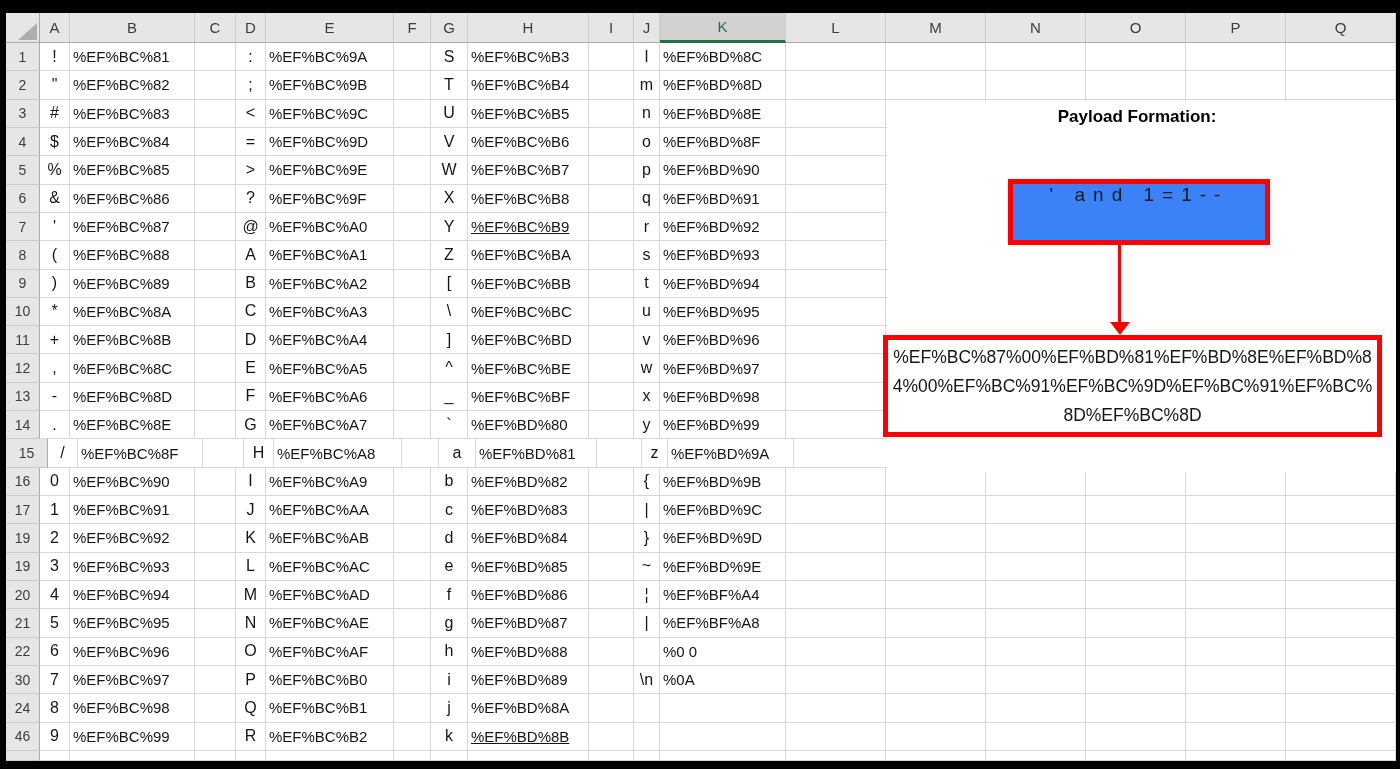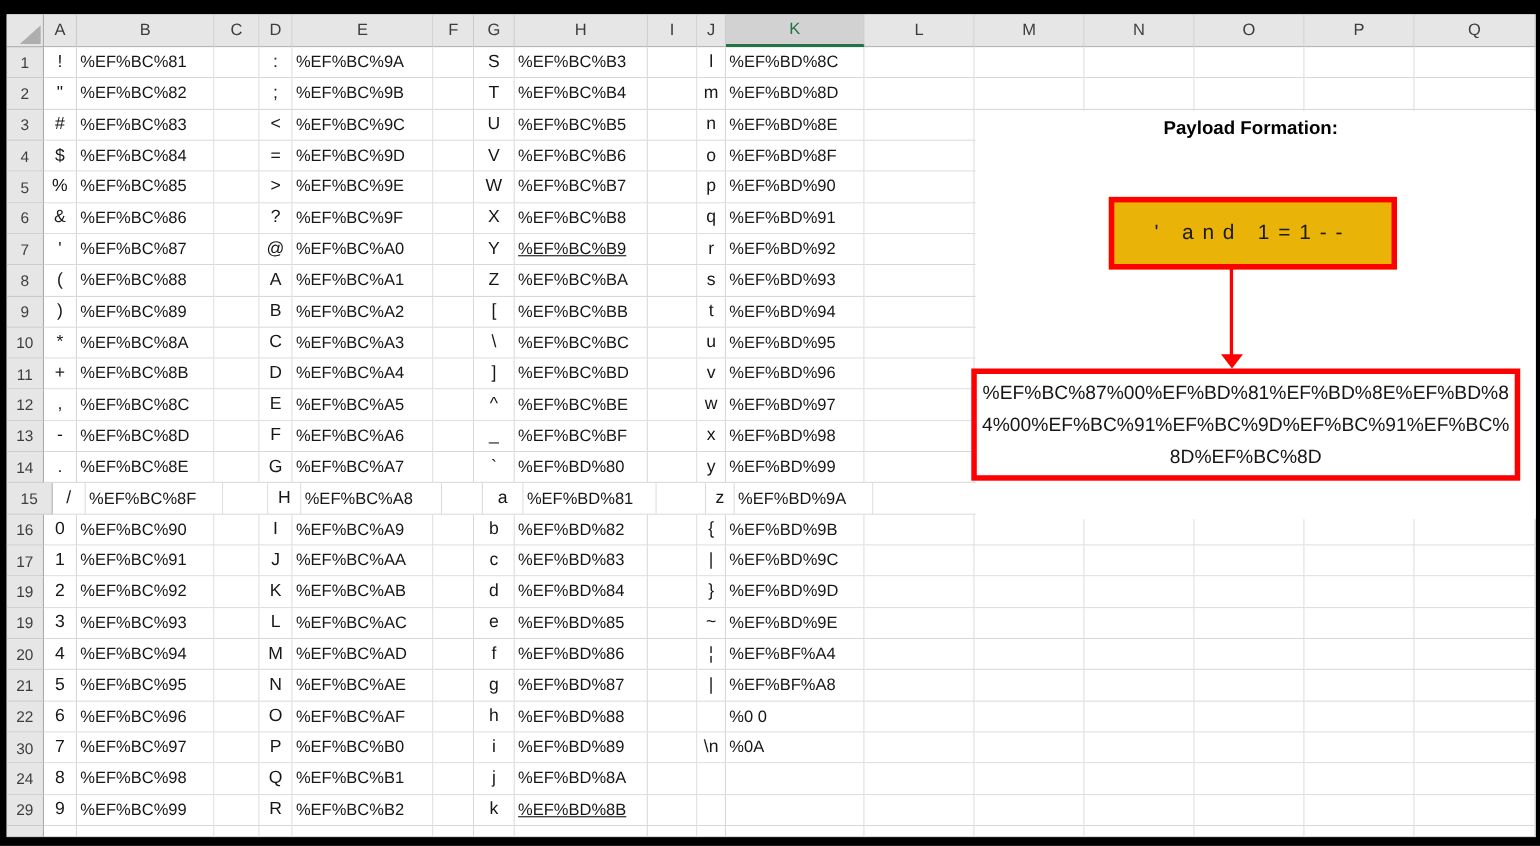--- a/index.html
+++ b/index.html
@@ -48,22 +48,22 @@
     position:absolute;left:887px;top:101px;width:509px;height:371px;
     background:#fff;
   }
   #payload-title{
     position:absolute;left:887px;top:105px;width:500px;height:24px;
     text-align:center;font-weight:bold;font-size:17px;color:#000;
     line-height:24px;
   }
   #payload-box-plain{
     position:absolute;left:1008px;top:179px;width:262px;height:66px;
-    box-sizing:border-box;border:5px solid #FF0000;background:#eab308;
-    display:flex;align-items:center;justify-content:center;
+    box-sizing:border-box;border:5px solid #FF0000;background:#3b82f6;
+    display:flex;align-items:flex-start;justify-content:center;
     font-size:19px;letter-spacing:8px;color:#1a1a1a;
   }
   #arrow-line{
     position:absolute;left:1118px;top:244px;width:3px;height:80px;
     background:#FF0000;
   }
   #arrow-head{
     position:absolute;left:1110px;top:322px;width:0;height:0;
     border-left:10px solid transparent;border-right:10px solid transparent;
     border-top:13px solid #FF0000;
@@ -579,21 +579,21 @@
         <div class="cell char" style="width: 26px;"></div>
         <div class="cell code" style="width: 126px;"></div>
         <div class="cell empty" style="width: 100px;"></div>
         <div class="cell empty" style="width: 100px;"></div>
         <div class="cell empty" style="width: 100px;"></div>
         <div class="cell empty" style="width: 100px;"></div>
         <div class="cell empty" style="width: 100px;"></div>
         <div class="cell empty" style="width: 110px;"></div>
       </div>
       <div class="grid-row">
-        <div class="cell row-hdr" style="width: 34px;">29</div>
+        <div class="cell row-hdr" style="width: 34px;">46</div>
         <div class="cell char" style="width: 30px;">9</div>
         <div class="cell code" style="width: 125px;">%EF%BC%99</div>
         <div class="cell empty" style="width: 41px;"></div>
         <div class="cell char" style="width: 30px;">R</div>
         <div class="cell code" style="width: 128px;">%EF%BC%B2</div>
         <div class="cell empty" style="width: 37px;"></div>
         <div class="cell char" style="width: 37px;">k</div>
         <div class="cell code" style="width: 121px; text-decoration: underline;">%EF%BD%8B</div>
         <div class="cell empty" style="width: 45px;"></div>
         <div class="cell char" style="width: 26px;"></div>

